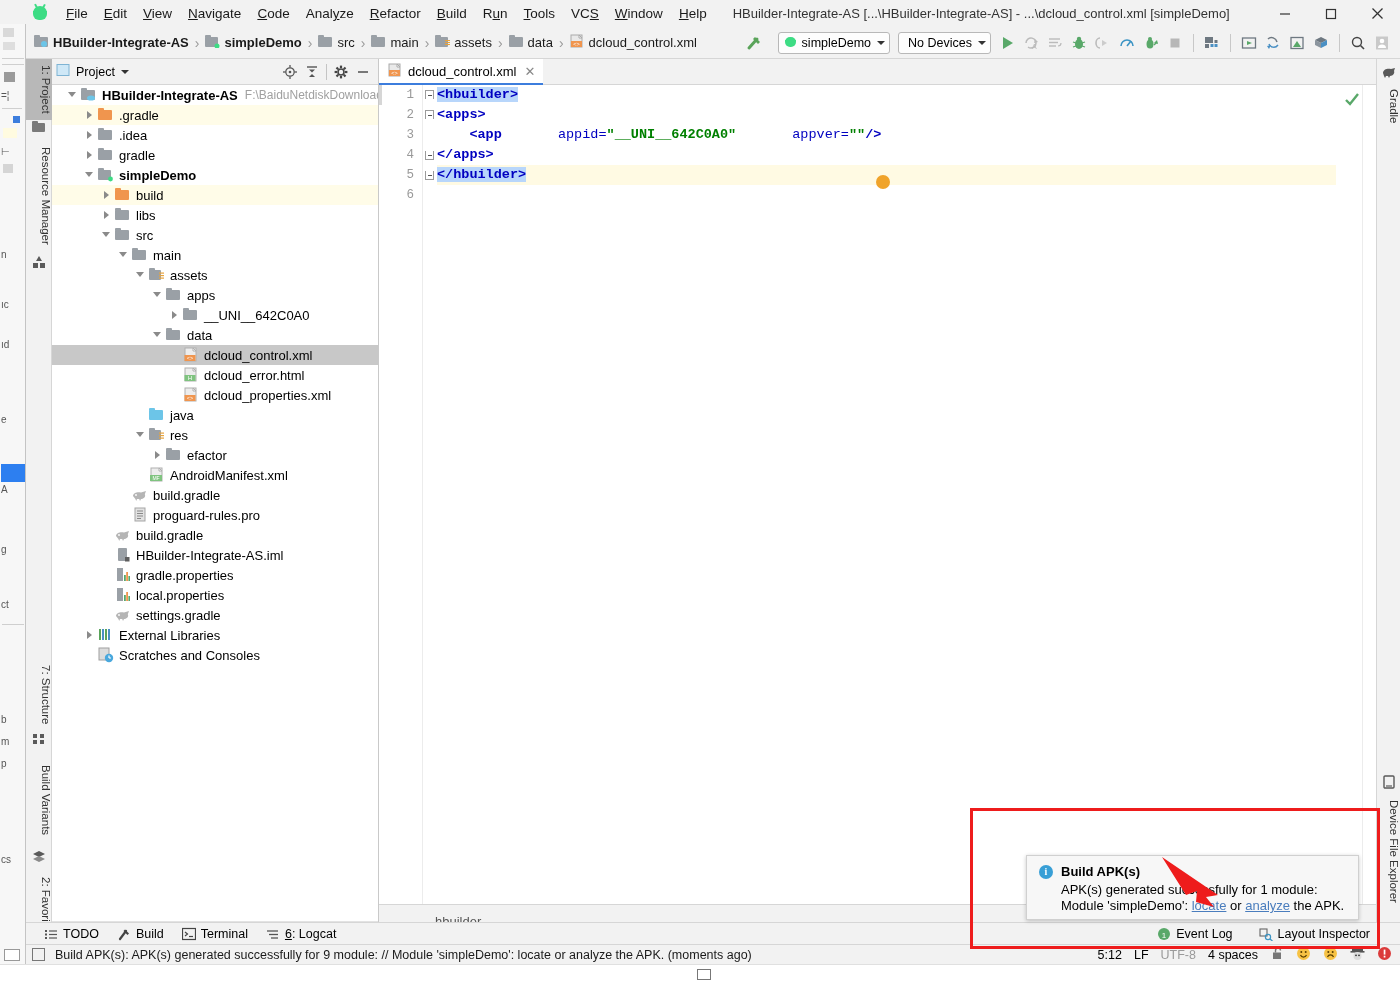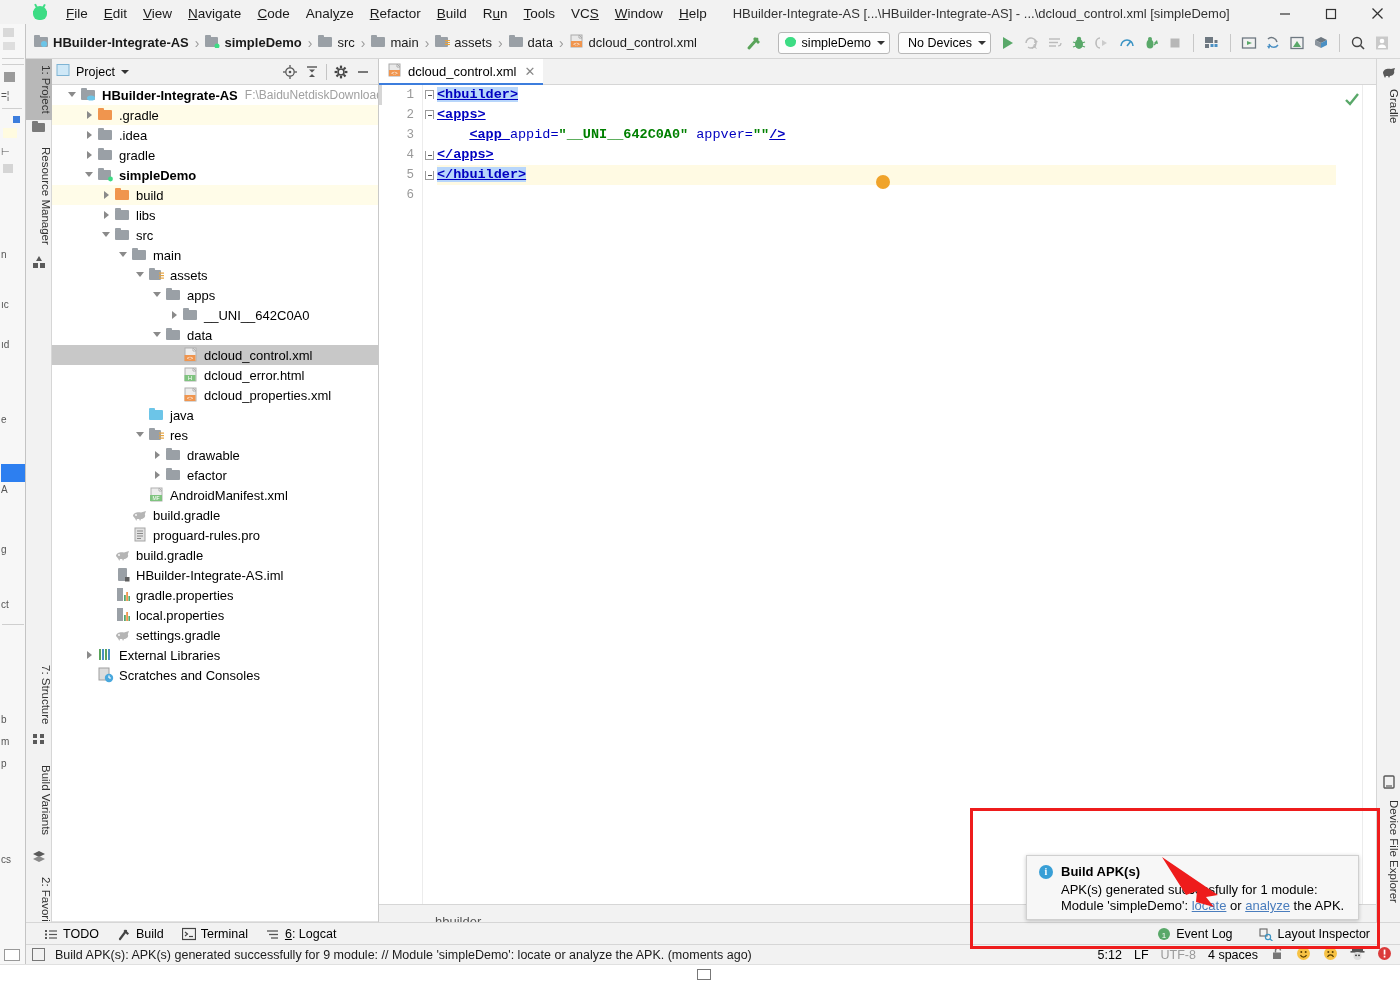--- a/index.html
+++ b/index.html
@@ -198,22 +198,22 @@
   }
   .fold:after { content:""; position:absolute; left:1.5px; top:3.5px; width:4px;height:1px;background:#555; }
   .fold.top { border-bottom:none; }
   .fold.bot { border-top:none; }
   .codelines {
     position:absolute; left:58px; top:0; right:40px; bottom:0;
     font-family:"Liberation Mono", monospace; font-size:13.5px;
   }
   .cl { height:20px; line-height:20px; white-space:pre; }
   .cl.cur { background:#fffae3; }
-  .tkTag { color:#0000c0; font-weight:bold;text-decoration:underline; }
-  .tkAttr { color:#0000c0; }
+  .tkTag { color:#0000c0; font-weight:bold; }
+  .tkAttr { color:#0000c0;margin-left:48px; }
   .tkVal  { color:#008000; font-weight:bold; }
   .hlsel { background:#b8d6fb; }
   .bcaret { position:absolute; width:14px;height:14px;border-radius:50%;background:#f0a32a; }
 
   .rightmark {
     position:absolute; right:0; top:0; width:14px; height:100%; background:#fff;
     border-left:1px solid #ececec;
   }
   .checkmark { position:absolute; right:16px; top:6px; width:16px; height:16px; }
 
@@ -839,29 +839,20 @@
             </svg></span>
           <span class="tlabel">res</span>
         </div>
         <div class="trow">
           <span style="width: 101px; flex: 0 0 auto;"></span>
           <span class="arrow closed"></span>
           <span class="fico"><svg width="16" height="15">
               <rect x="0" y="3" width="14" height="10" rx="1" fill="#9aa0a6"></rect>
               <rect x="0" y="1" width="6" height="3" rx="1" fill="#9aa0a6"></rect>
             </svg></span>
-          <span class="tlabel">drawable</span>
-        </div>
-        <div class="trow">
-          <span style="width: 101px; flex: 0 0 auto;"></span>
-          <span class="arrow closed"></span>
-          <span class="fico"><svg width="16" height="15">
-              <rect x="0" y="3" width="14" height="10" rx="1" fill="#9aa0a6"></rect>
-              <rect x="0" y="1" width="6" height="3" rx="1" fill="#9aa0a6"></rect>
-            </svg></span>
           <span class="tlabel">efactor</span>
         </div>
         <div class="trow">
           <span style="width: 84px; flex: 0 0 auto;"></span>
           <span class="arrow"></span>
           <span class="fico"><svg width="16" height="16">
               <rect x="2" y="1" width="11" height="13" fill="#ededed" stroke="#b0b0b0"></rect>
               <polygon points="10,1 13,4 10,4" fill="#fff" stroke="#b0b0b0"></polygon>
               <rect x="1" y="8" width="12" height="6" fill="#7fc37f"></rect>
               <text x="7" y="13" font-size="5" fill="#fff" text-anchor="middle" font-family="Liberation Sans">MF</text>

